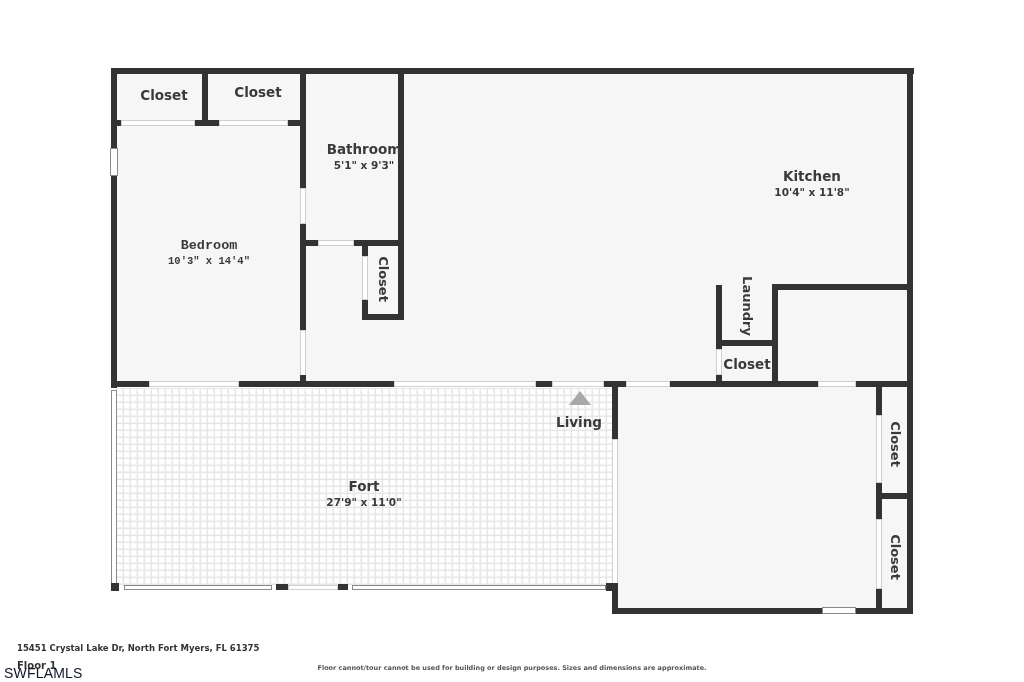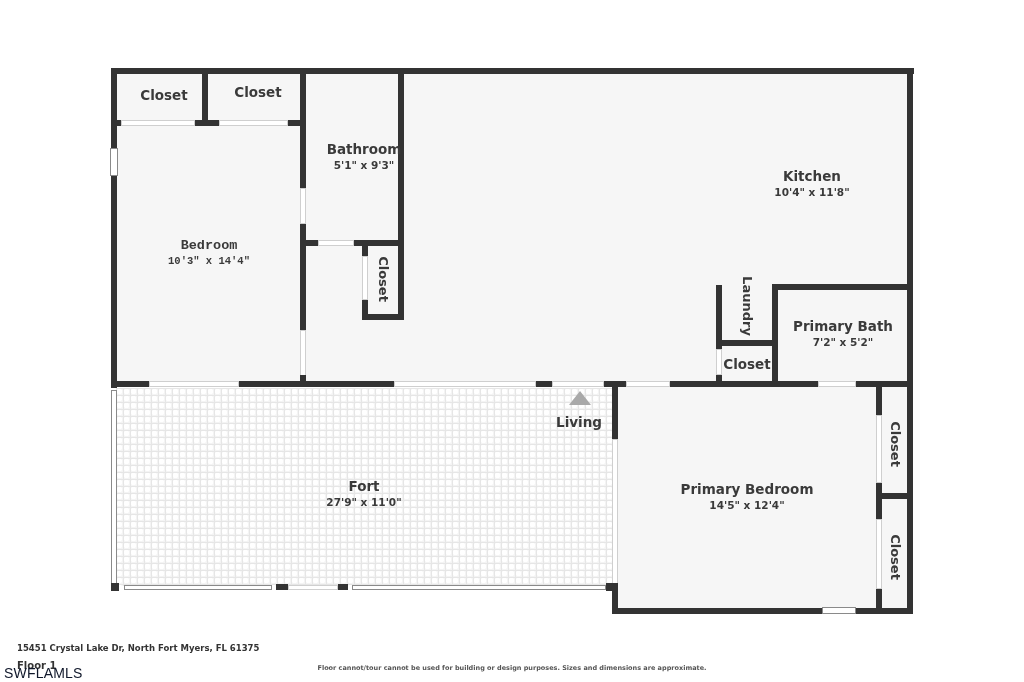--- a/index.html
+++ b/index.html
@@ -134,35 +134,27 @@
   </div>
   <div class="vlabel" style="left:383px; top:279px;">Closet</div>
   <div class="label" style="left:812px; top:168px;">
     <span class="room-name">Kitchen</span>
     <span class="room-dim">10'4" x 11'8"</span>
   </div>
   <div class="vlabel" style="left:747px; top:306px;">Laundry</div>
   <div class="label" style="left:747px; top:356px;">
     <span class="room-name">Closet</span>
   </div>
-  <div class="label" style="left:843px; top:318px;">
-    <span class="room-name">Primary Bath</span>
-    <span class="room-dim">7'2" x 5'2"</span>
-  </div>
   <div class="label" style="left:364px; top:478px;">
     <span class="room-name">Fort</span>
     <span class="room-dim">27'9" x 11'0"</span>
   </div>
   <div class="entry-arrow"></div>
   <div class="label" style="left:579px; top:414px;">
     <span class="room-name">Living</span>
-  </div>
-  <div class="label" style="left:747px; top:481px;">
-    <span class="room-name">Primary Bedroom</span>
-    <span class="room-dim">14'5" x 12'4"</span>
   </div>
   <div class="vlabel" style="left:895px; top:444px;">Closet</div>
   <div class="vlabel" style="left:895px; top:557px;">Closet</div>
 </div>
 
 <div class="footer-address">15451 Crystal Lake Dr, North Fort Myers, FL 61375</div>
 <div class="footer-floor">Floor 1</div>
 <div class="footer-disclaimer">Floor cannot/tour cannot be used for building or design purposes. Sizes and dimensions are approximate.</div>
 <div class="watermark">SWFLAMLS</div>
 

